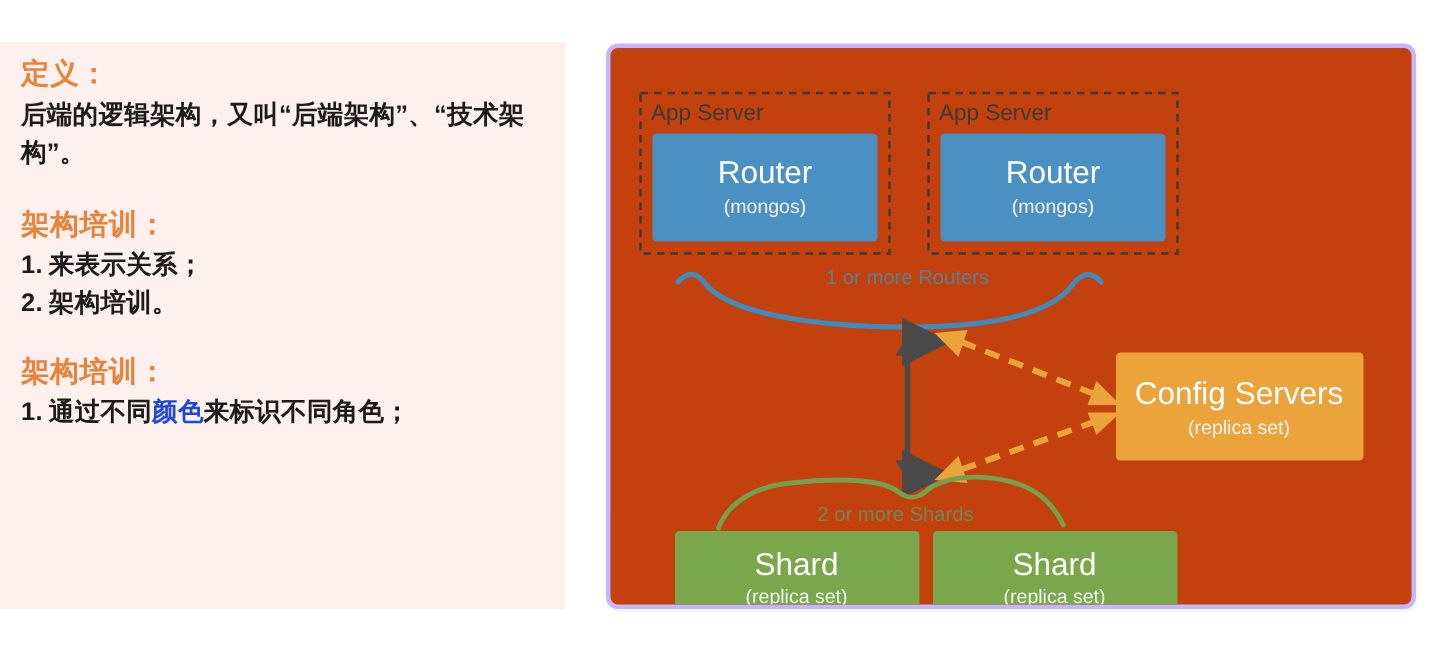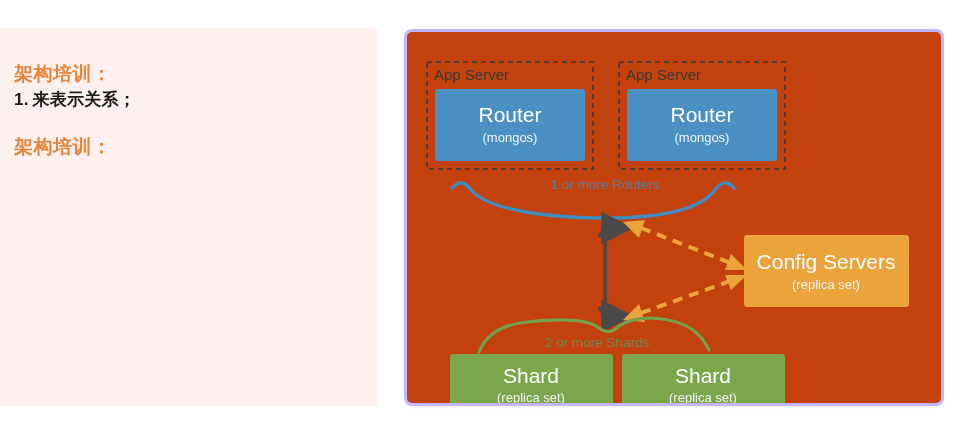--- a/index.html
+++ b/index.html
@@ -100,37 +100,47 @@
     font-family: "Liberation Sans", sans-serif;
     font-size: 13.5px;
     fill: #6e8a52;
   }
 </style>
 </head>
 <body>
 
 <div id="notes-panel">
 
+  <div>
+    <div class="note-heading">定义：</div>
+    <div class="note-body">后端的逻辑架构，又叫“后端架构”、“技术架构”。</div>
+  </div>
 
   <div class="gap-a"></div>
 
   <div>
     <div class="note-heading">架构培训：</div>
     <ul class="note-list">
       <li>
         <span class="num">1.</span><span>来表示关系；</span>
       </li>
+      <li>
+        <span class="num">2.</span><span>架构培训。</span>
+      </li>
     </ul>
   </div>
 
   <div class="gap-b"></div>
 
   <div>
     <div class="note-heading">架构培训：</div>
     <ul class="note-list">
+      <li>
+        <span class="num">1.</span><span>通过不同</span><span class="kw">颜色</span><span>来标识不同角色；</span>
+      </li>
     </ul>
   </div>
 
 </div>
 
 <div id="diagram-card">
   <svg id="diagram-svg" viewBox="0 0 538 375" xmlns="http://www.w3.org/2000/svg">
 
     <defs>
       <marker id="arrowGrayUp" markerWidth="9" markerHeight="9" refX="4.5" refY="8" orient="auto" markerUnits="strokeWidth">

